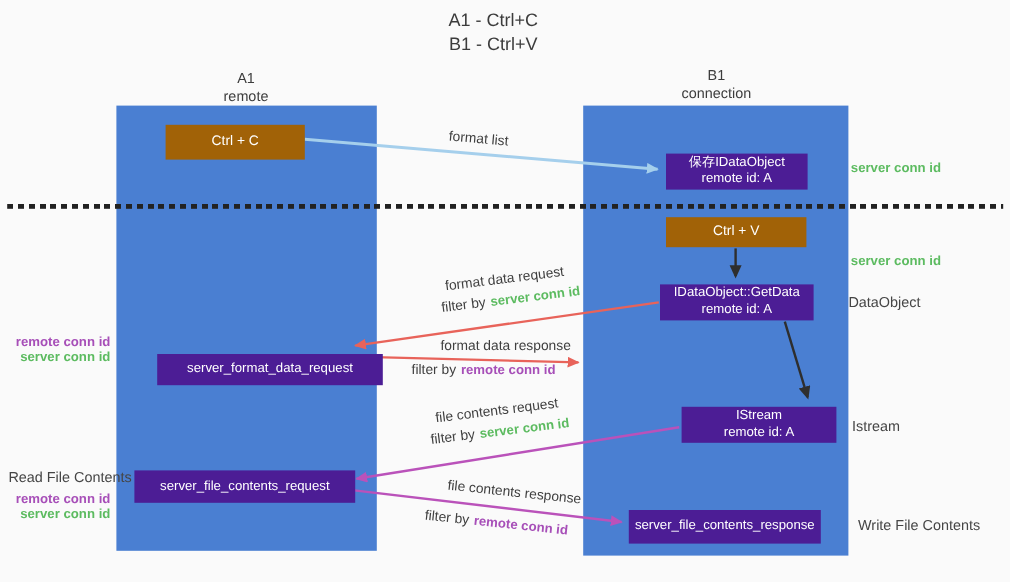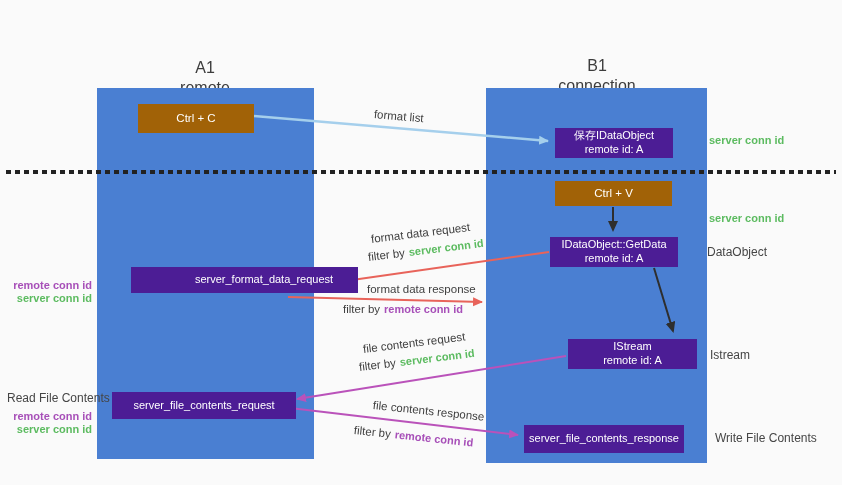--- a/index.html
+++ b/index.html
@@ -4,21 +4,21 @@
 <style>
   html,body{margin:0;padding:0;}
   body{font-family:"Liberation Sans",sans-serif;background:#f2f2f2;}
   .canvas{
     position:relative;width:842px;height:485px;background:#fafafa;
     overflow:hidden;font-family:"Liberation Sans",sans-serif;
   }
   .abs{position:absolute;}
   .title{left:300px;top:8px;width:222px;text-align:center;
     font-size:15px;color:#3c3c3c;line-height:1.35;}
-  .col-header{font-size:16px;color:#3c3c3c;text-align:center;line-height:1.25;}
+  .col-header{font-size:12px;color:#3c3c3c;text-align:center;line-height:1.25;}
   .lifeline{background:#4a7fd2;}
   .node{display:flex;flex-direction:column;align-items:center;justify-content:center;
     color:#fff;text-align:center;line-height:1.25;}
   .green{background:#a16207;font-size:11.5px;}
   .orange{background:#4c1d95;font-size:11px;}
   .dotted{left:6px;top:170px;width:830px;height:4px;
     background:repeating-linear-gradient(to right,#222 0 5px,transparent 5px 9px);}
   .side-label{font-size:12px;color:#454545;white-space:nowrap;}
   .conn-label{font-size:11px;font-weight:bold;white-space:nowrap;}
   .conn-green{color:#5cbb60;}
@@ -26,20 +26,24 @@
   .left-stack{width:86px;text-align:right;line-height:1.2;}
   .edge-label{font-size:11.5px;color:#3f3f3f;white-space:nowrap;transform-origin:left center;}
   .flt-prefix{margin-right:4px;}
   svg.arrows{position:absolute;left:0;top:0;pointer-events:none;}
 </style>
 </head>
 <body>
 
 <div class="canvas">
 
+  <div class="abs title">
+    <div>A1 - Ctrl+C</div>
+    <div>B1 - Ctrl+V</div>
+  </div>
 
   <div class="abs col-header" style="left:160px;top:58px;width:90px;">
     <div>A1</div>
     <div>remote</div>
   </div>
   <div class="abs col-header" style="left:552px;top:56px;width:90px;">
     <div>B1</div>
     <div>connection</div>
   </div>
 
@@ -83,21 +87,21 @@
 
   <div class="abs node green" style="left:555px;top:181px;width:117px;height:25px;">
     <div>Ctrl + V</div>
   </div>
 
   <div class="abs node orange" style="left:550px;top:237px;width:128px;height:30px;">
     <div>IDataObject::GetData</div>
     <div>remote id: A</div>
   </div>
 
-  <div class="abs node orange" style="left:131px;top:267px;width:188px;height:26px;padding-left:39px;">
+  <div class="abs node orange" style="left:131px;top:295px;width:188px;height:26px;">
     <div>server_format_data_request</div>
   </div>
 
 
   <div class="abs node orange" style="left:568px;top:339px;width:129px;height:30px;">
     <div>IStream</div>
     <div>remote id: A</div>
   </div>
 
   <div class="abs node orange" style="left:112px;top:392px;width:184px;height:27px;">

